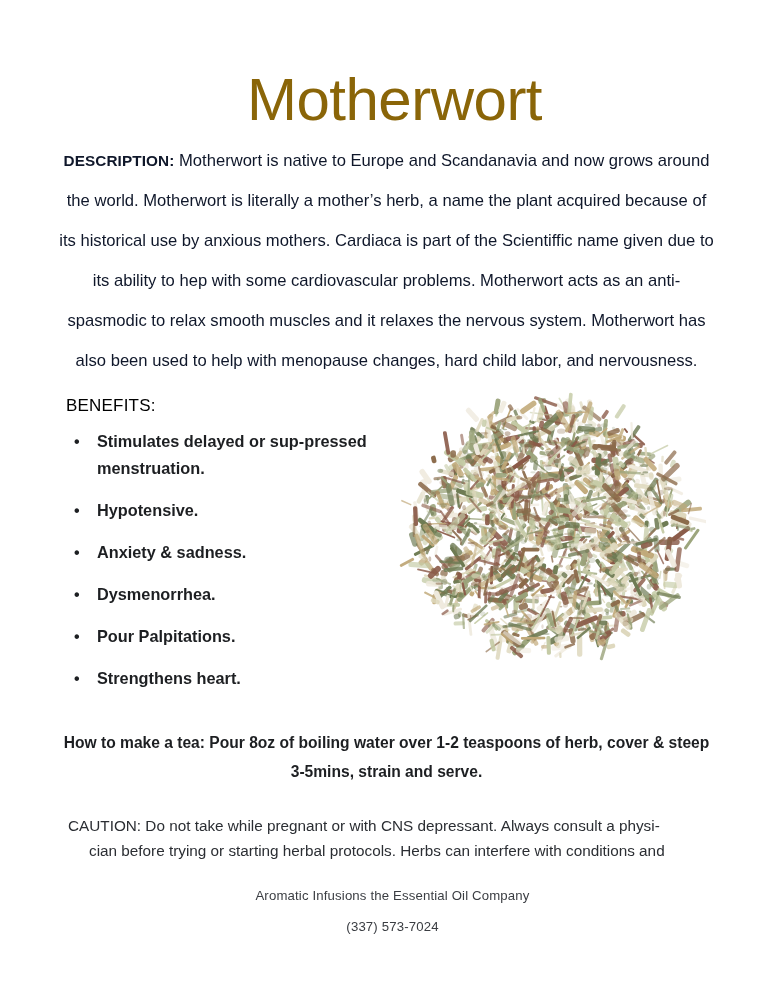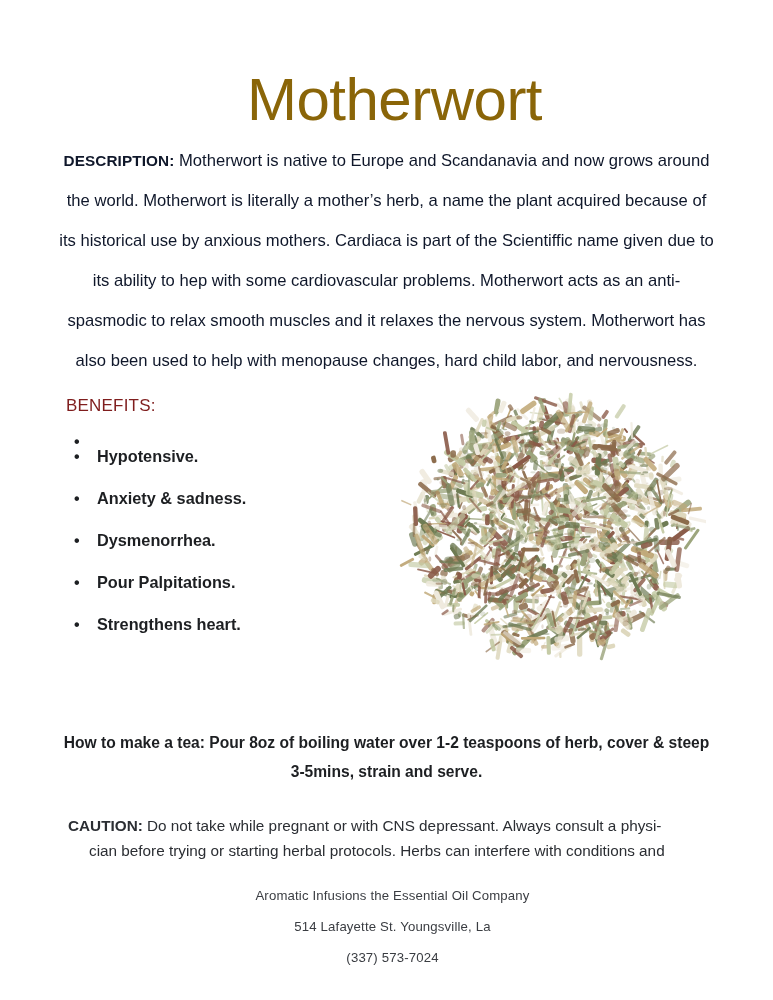--- a/index.html
+++ b/index.html
@@ -54,21 +54,21 @@
     letter-spacing: .1px;
   }
 
   
   .benefits-heading {
     position: absolute;
     top: 396px;
     left: 66px;
     font-size: 17px;
     font-weight: 400;
-    color: #7f1d1d;
+    color: #000000;
     letter-spacing: .2px;
     text-align: center;
   }
 
   .benefits-list {
     position: absolute;
     top: 428px;
     left: 66px;
     width: 320px;
     margin: 0;
@@ -120,21 +120,21 @@
   .caution {
     position: absolute;
     top: 798px;
     left: 68px;
     width: 640px;
     text-align: left;
     font-size: 15.3px;
     line-height: 25px;
     color: #2b2e33;
   }
-  .caution b { font-weight: 700; }
+  .caution b { font-weight: 400; }
   .caution .line2 { display: block; padding-left: 6px; margin-left: 15px; }
 
   
   .footer {
     position: absolute;
     top: 880px;
     left: 0;
     width: 773px;
     text-align: center;
     font-size: 13.2px;
@@ -148,21 +148,21 @@
 
 <div class="page">
 
   <h1 class="title">Motherwort</h1>
 
   <p class="description"><b>DESCRIPTION:</b><span> Motherwort is native to Europe and Scandanavia and now grows around the world. Motherwort is literally a mother’s herb, a name the plant acquired because of its historical use by anxious mothers. Cardiaca is part of the Scientiffic name given due to its ability to hep with some cardiovascular problems. Motherwort acts as an anti-spasmodic to relax smooth muscles and it relaxes the nervous system. Motherwort has also been used to help with menopause changes, hard child labor, and nervousness.</span></p>
 
   <div class="benefits-heading">BENEFITS:</div>
 
   <ul class="benefits-list">
-    <li><span class="bullet">•</span></li>
+    <li><span class="bullet">•</span><span>Stimulates delayed or sup-pressed menstruation.</span></li>
     <li><span class="bullet">•</span><span>Hypotensive.</span></li>
     <li><span class="bullet">•</span><span>Anxiety &amp; sadness.</span></li>
     <li><span class="bullet">•</span><span>Dysmenorrhea.</span></li>
     <li><span class="bullet">•</span><span> Pour Palpitations.</span></li>
     <li><span class="bullet">•</span><span>Strengthens heart.</span></li>
   </ul>
 
   <div class="herb-photo">
     <svg viewBox="0 0 310 278" preserveAspectRatio="none">
       <rect x="0" y="0" width="310" height="278" fill="#ffffff"></rect>
@@ -1815,17 +1815,16 @@
         </g>
     </svg>
   </div>
 
   <p class="tea"><span>How to make a tea: Pour 8oz of boiling water over 1-2 teaspoons of herb, cover &amp; steep</span> <span>3-5mins, strain and serve.</span></p>
 
   <p class="caution"><b>CAUTION:</b><span> Do not take while pregnant or with  CNS depressant.  Always consult a physi-</span><span class="line2">cian  before trying or starting herbal protocols. Herbs can interfere with conditions and</span></p>
 
   <div class="footer">
     <div>Aromatic Infusions the Essential Oil Company</div>
-    <div>514 Lafayette St. Youngsville, La</div>
     <div>(337) 573-7024</div>
   </div>
 
 </div>
 
 </body></html>

